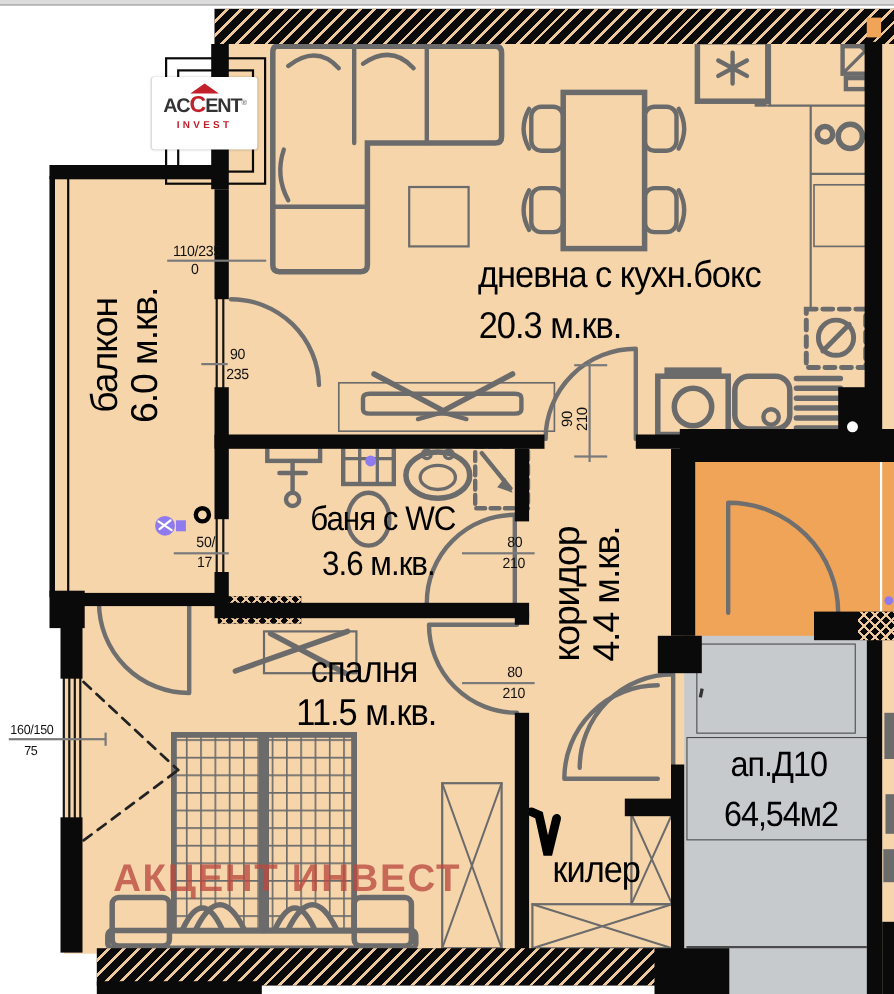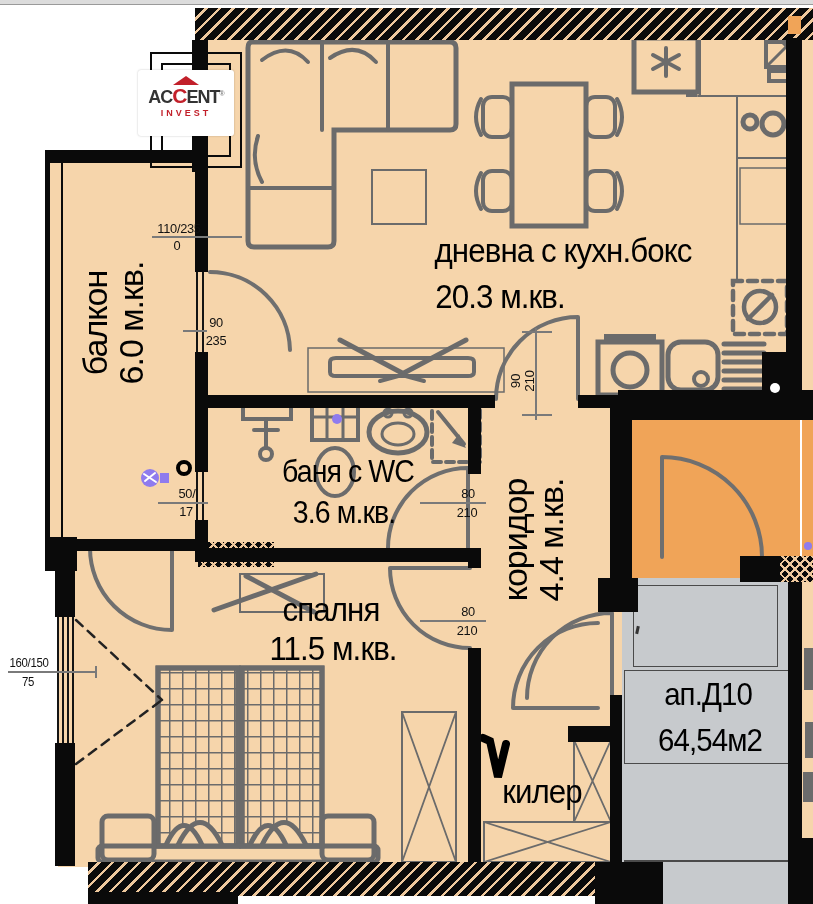--- a/index.html
+++ b/index.html
@@ -308,20 +308,21 @@
 
   <div class="dimline z4" style="left:420px;top:620px;width:66px;height:2px;"></div>
   <span class="dim z4" style="left:468px;top:611px;">80</span>
   <span class="dim z4" style="left:467px;top:630px;">210</span>
 
   <div class="dimline z4" style="left:8px;top:671px;width:88px;height:2px;"></div>
   <div class="dimline z4" style="left:95px;top:666px;width:2px;height:12px;"></div>
   <span class="dim tiny z4" style="left:29px;top:663px;">160/150</span>
   <span class="dim tiny z4" style="left:28px;top:682px;">75</span>
 
+  <div id="watermark" class="z6">АКЦЕНТ ИНВЕСТ</div>
 
   <div id="logo">
     <div class="roof"></div>
     <div class="brand"><span>AC</span><span class="c">C</span><span>ENT</span><sup>®</sup></div>
     <div class="sub">INVEST</div>
   </div>
 
 </div>
 
 </body></html>

